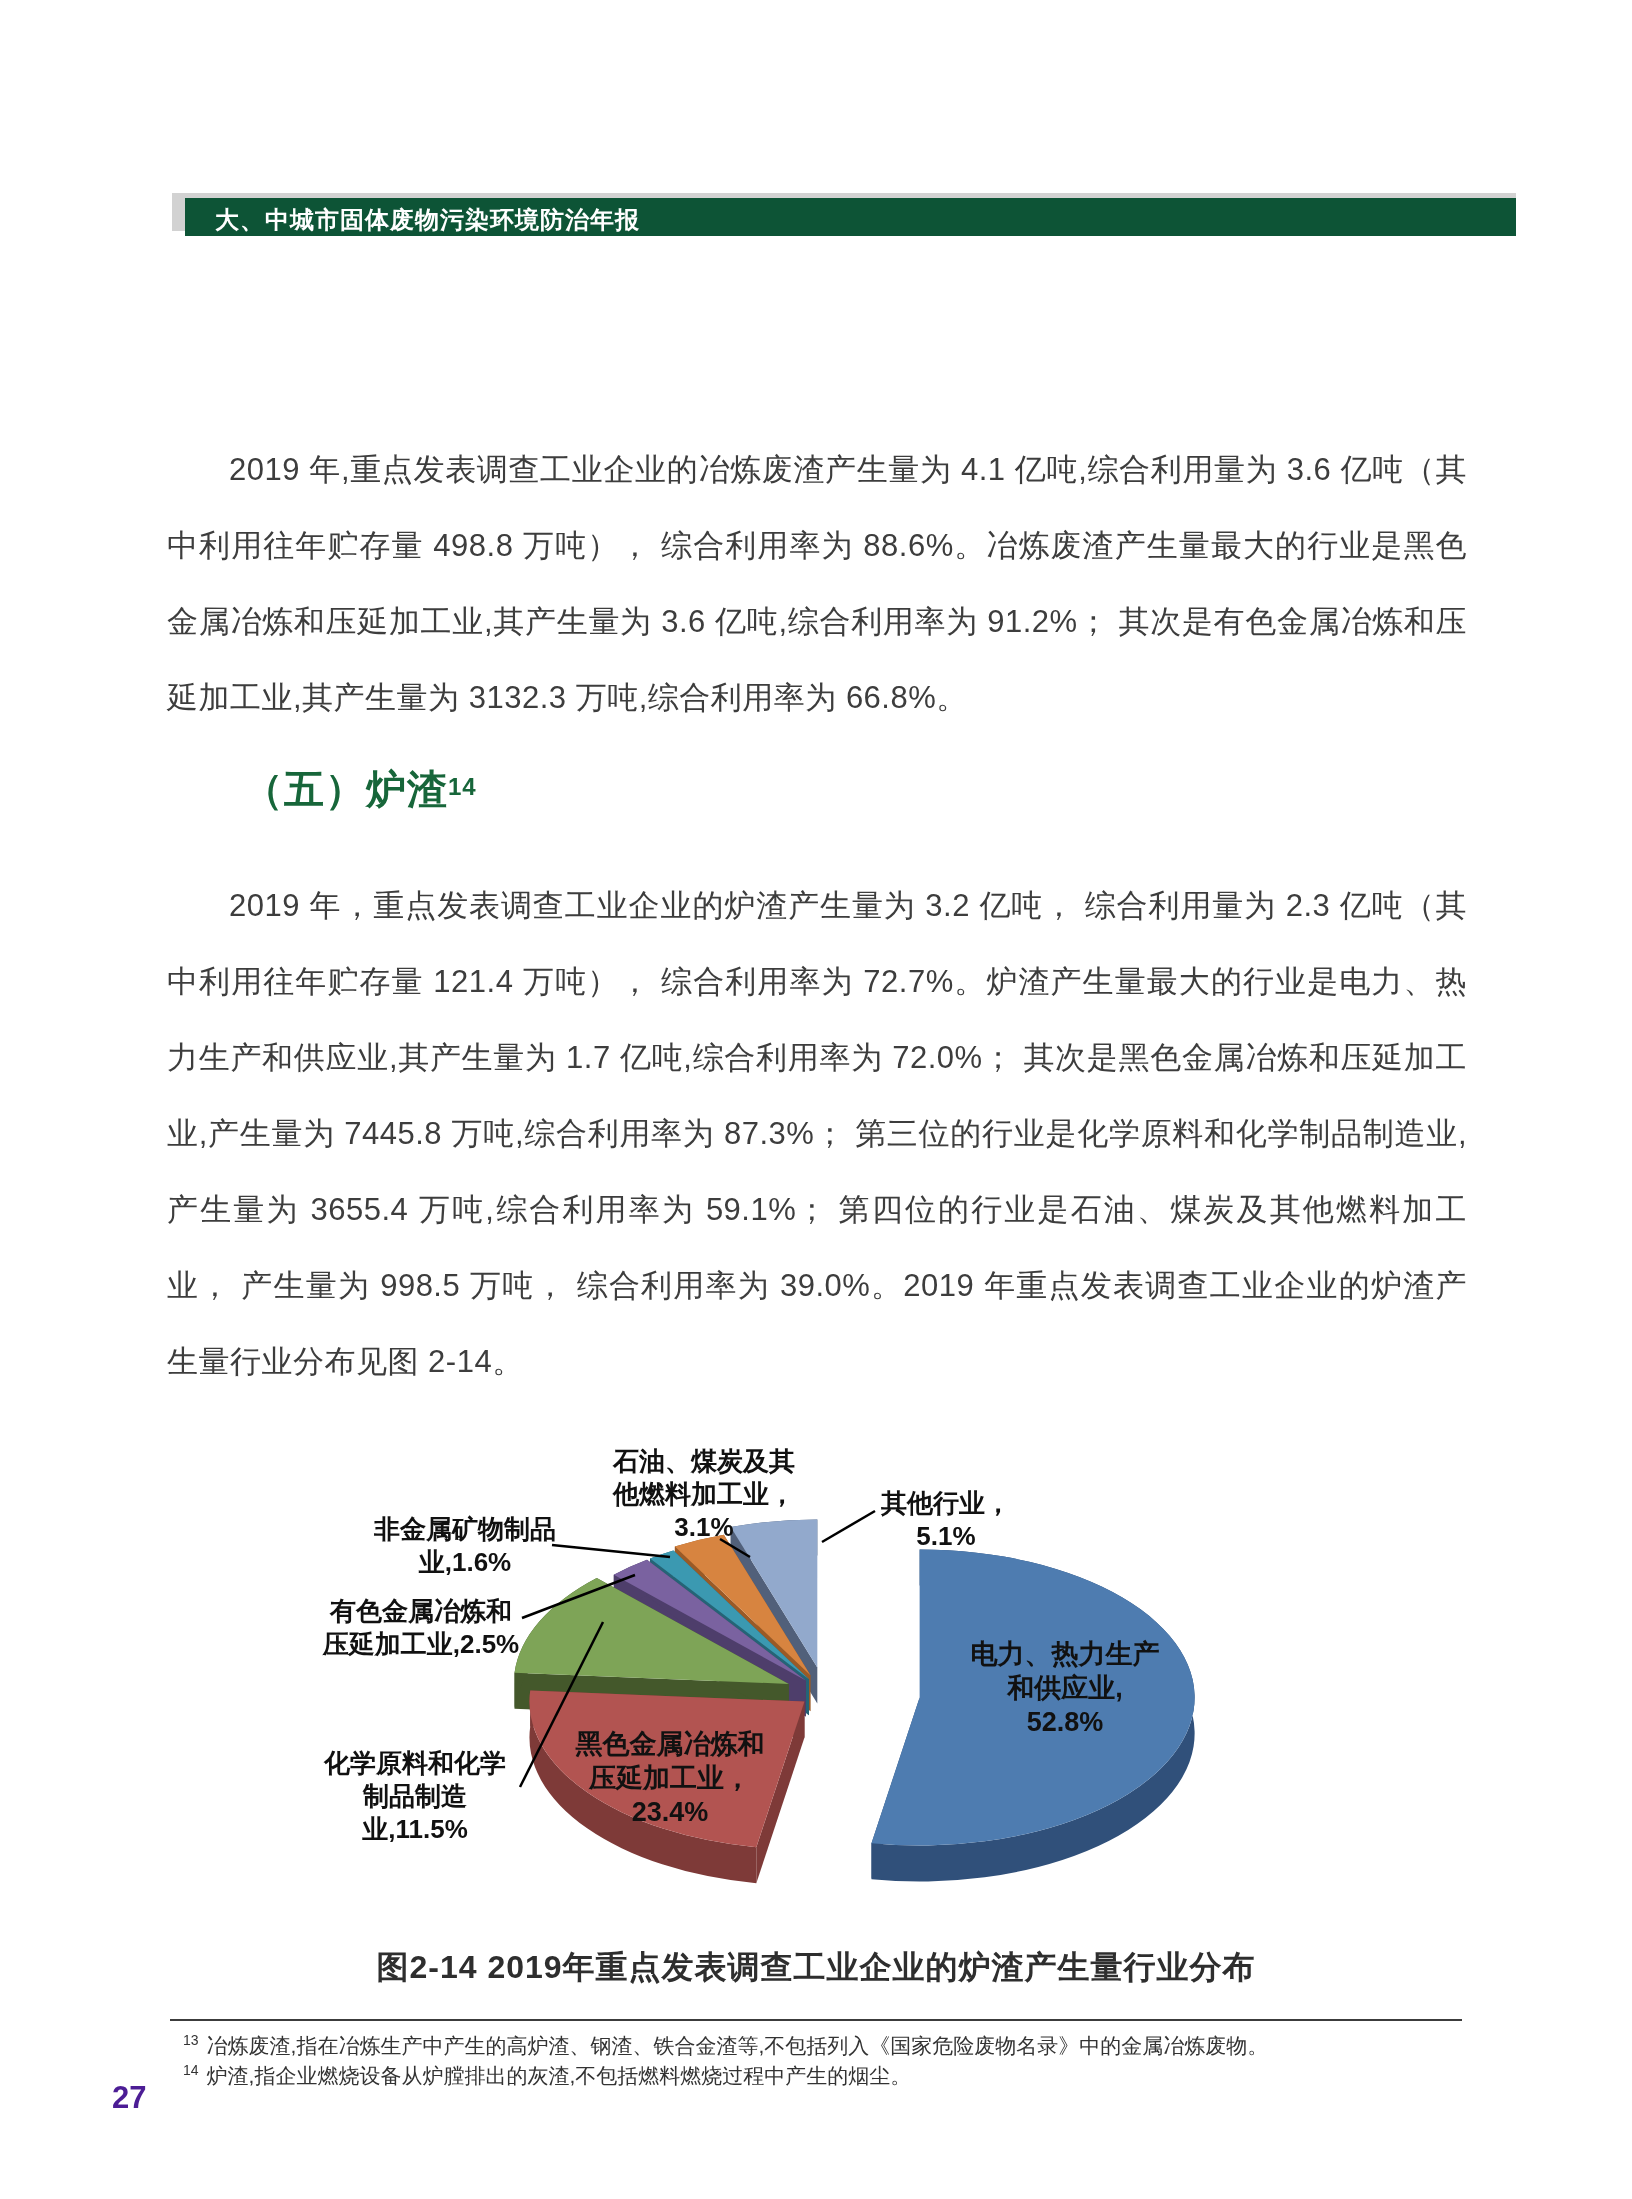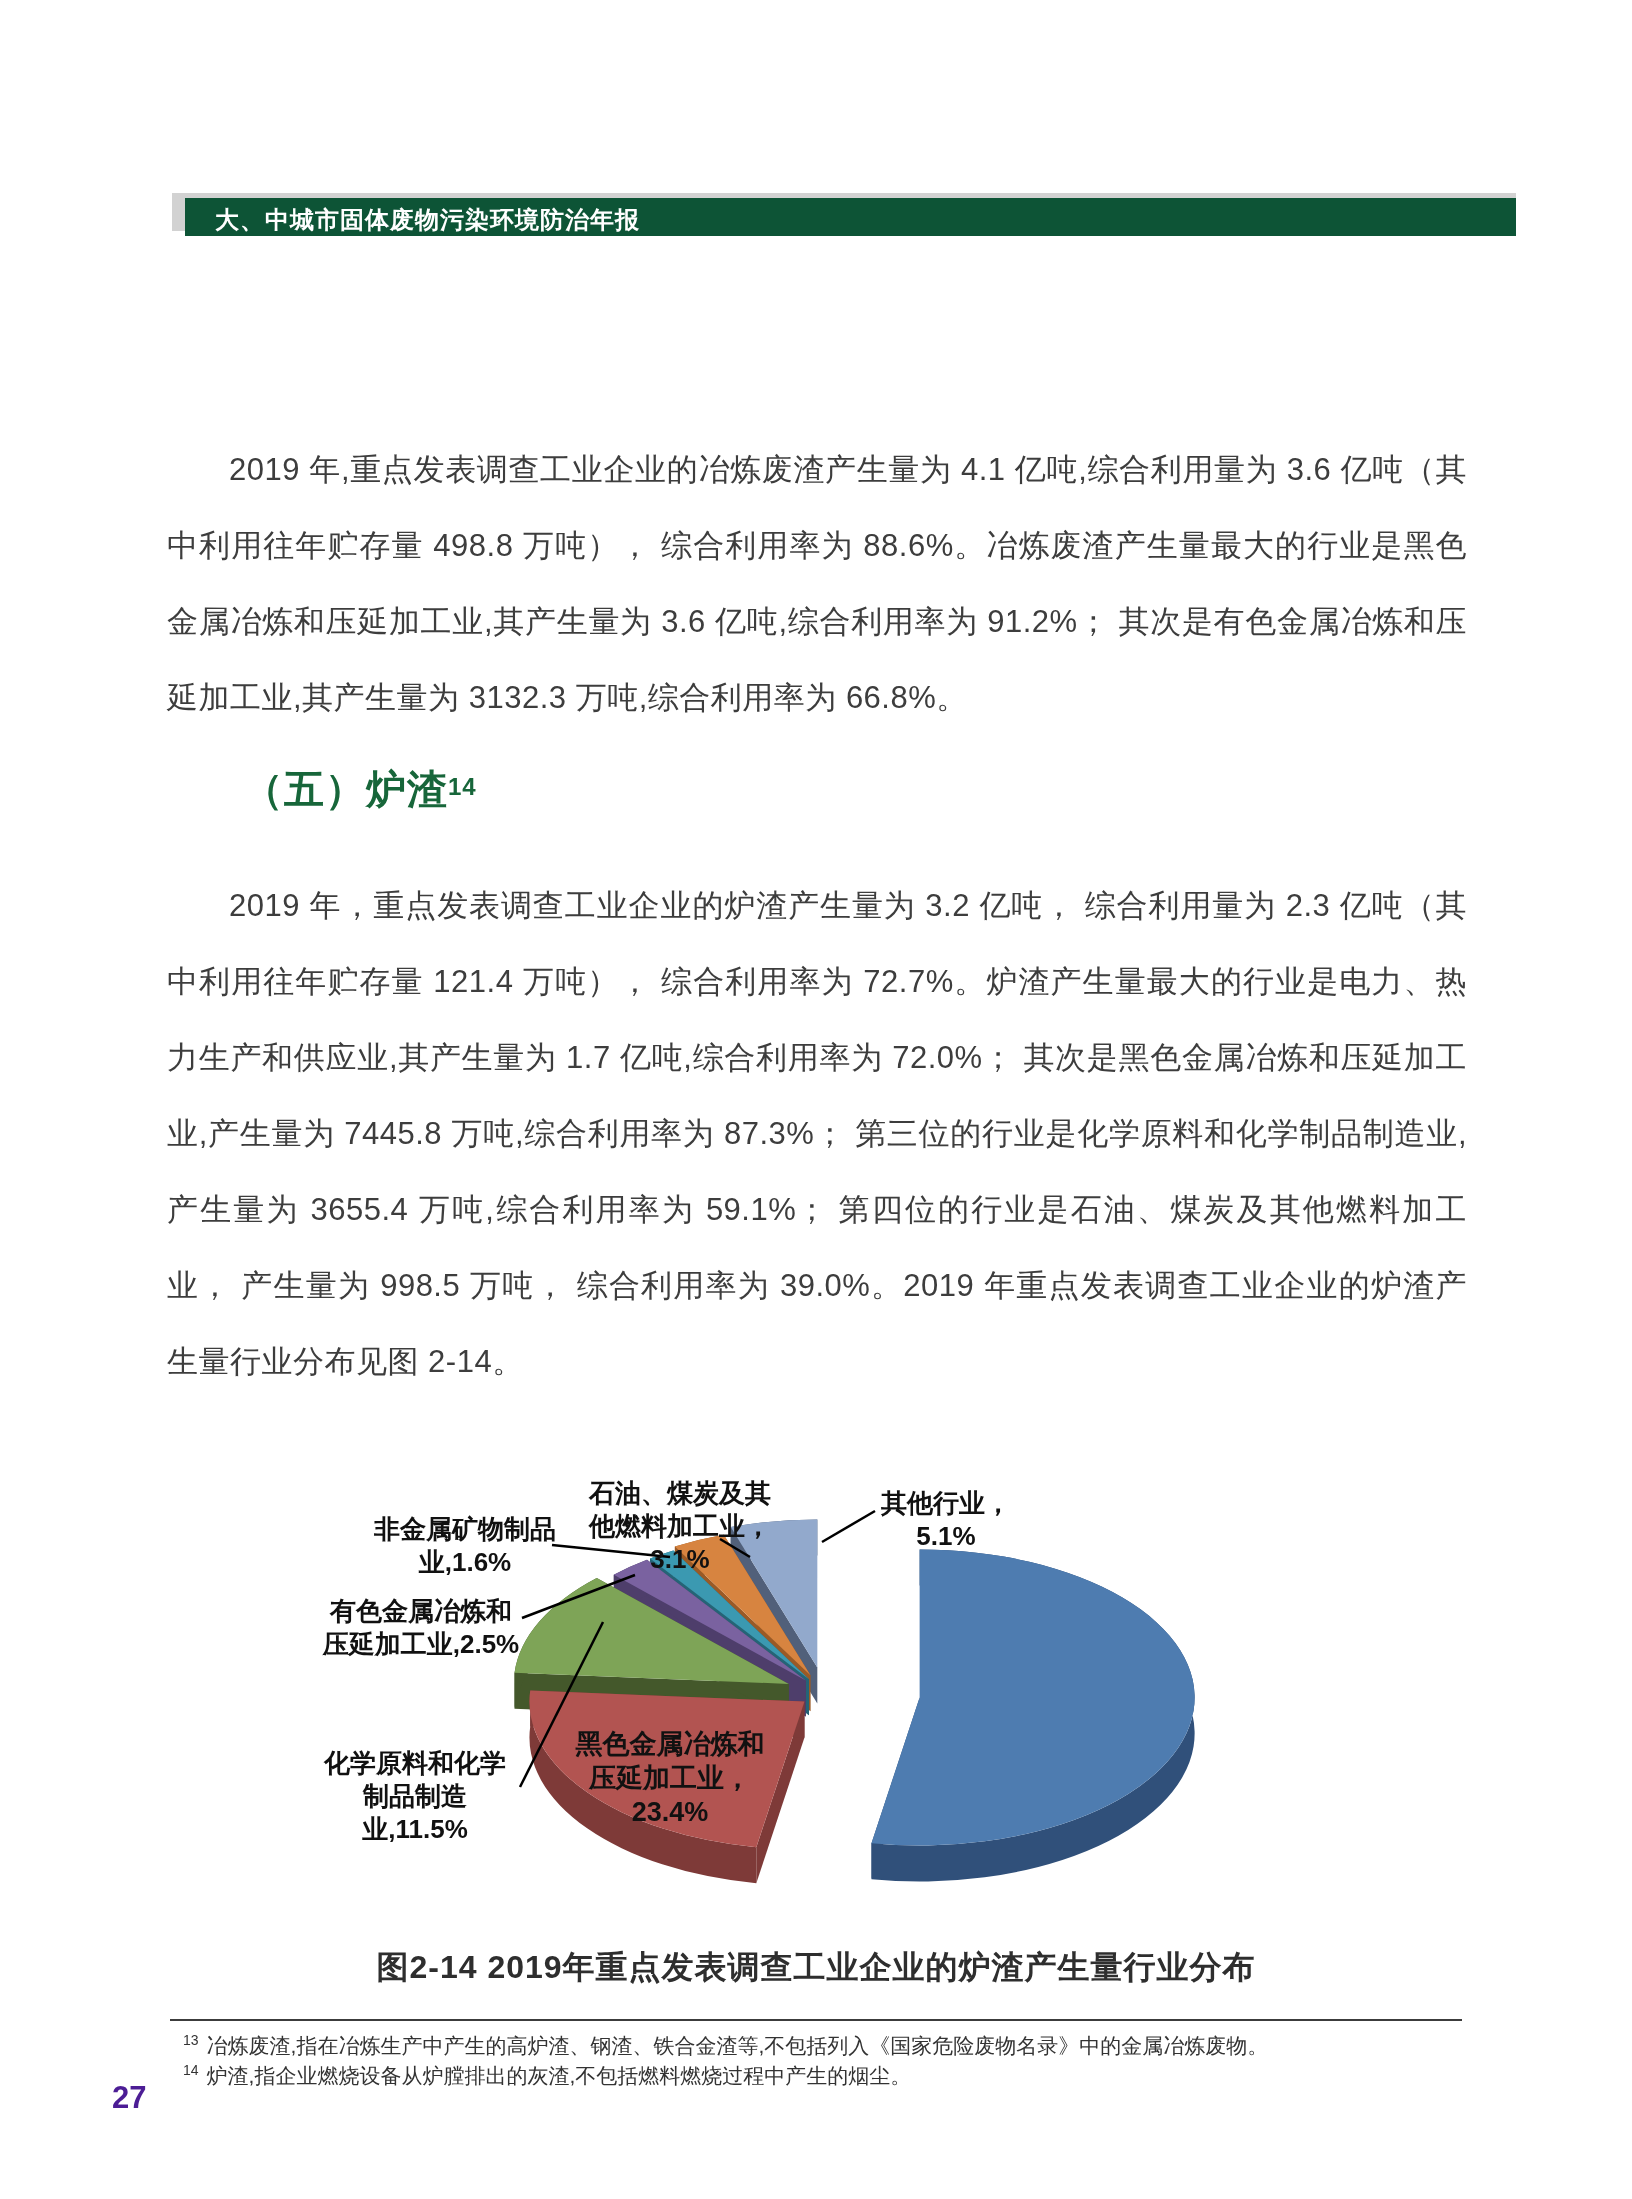--- a/index.html
+++ b/index.html
@@ -77,21 +77,21 @@
         <path d="M584.455969678232,286.5762412452969 L310.2372721065632,275.42787402716266 L310.2372721065632,311.42787402716266 L584.455969678232,322.5762412452969 Z" fill="#7E3A38"></path>
         <path d="M536.324628460031,432.2917627556193 A275,148 0 0 1 310.2372721065632,275.42787402716266 L310.2372721065632,311.42787402716266 A275,148 0 0 0 536.324628460031,468.2917627556193 Z" fill="#7E3A38"></path>
         <path d="M584.455969678232,286.5762412452969 L536.324628460031,432.2917627556193 A275,148 0 0 1 310.2372721065632,275.42787402716266 Z" fill="#B25451"></path>
         <polyline points="300,372 383,207" fill="none" stroke="#000" stroke-width="2.5"></polyline>
         <polyline points="302,203 415,160" fill="none" stroke="#000" stroke-width="2.5"></polyline>
         <polyline points="332,130 450,142" fill="none" stroke="#000" stroke-width="2.5"></polyline>
         <polyline points="500,124 530,142" fill="none" stroke="#000" stroke-width="2.5"></polyline>
         <polyline points="655,96 602,127" fill="none" stroke="#000" stroke-width="2.5"></polyline>
       </svg>
 
-    <div class="plabel" style="left:350px;top:30px;width:220px;margin-top:32px;">
+    <div class="plabel" style="left:374px;top:30px;width:220px;">
       <div>石油、煤炭及其</div>
       <div>他燃料加工业，</div>
       <div>3.1%</div>
     </div>
     <div class="plabel" style="left:626px;top:72px;width:200px;">
       <div>其他行业，</div>
       <div>5.1%</div>
     </div>
     <div class="plabel" style="left:135px;top:98px;width:220px;">
       <div>非金属矿物制品</div>
@@ -100,20 +100,25 @@
     <div class="plabel" style="left:91px;top:180px;width:220px;">
       <div>有色金属冶炼和</div>
       <div>压延加工业,2.5%</div>
     </div>
     <div class="plabel" style="left:85px;top:332px;width:220px;">
       <div>化学原料和化学</div>
       <div>制品制造</div>
       <div>业,11.5%</div>
     </div>
 
+    <div class="plabel pl-inside" style="left:715px;top:222px;width:260px;">
+      <div>电力、热力生产</div>
+      <div>和供应业,</div>
+      <div>52.8%</div>
+    </div>
     <div class="plabel pl-inside" style="left:320px;top:312px;width:260px;">
       <div>黑色金属冶炼和</div>
       <div>压延加工业，</div>
       <div>23.4%</div>
     </div>
   </div>
 
   <div class="caption">图2-14 2019年重点发表调查工业企业的炉渣产生量行业分布</div>
 
   <div class="fn-rule"></div>

